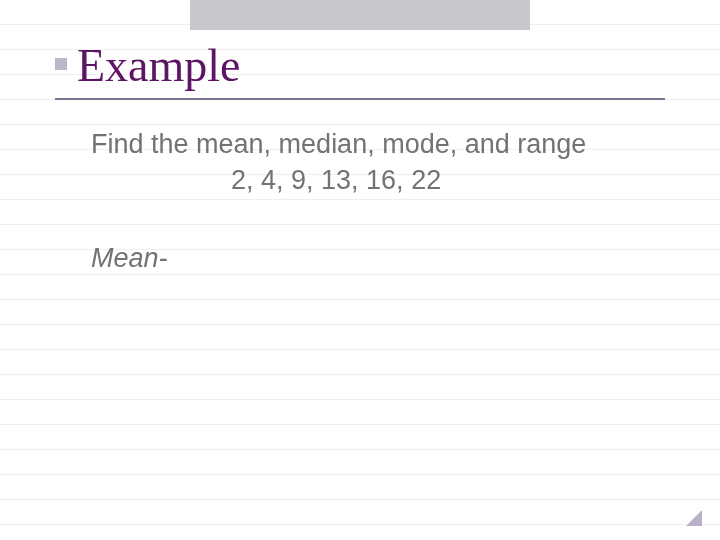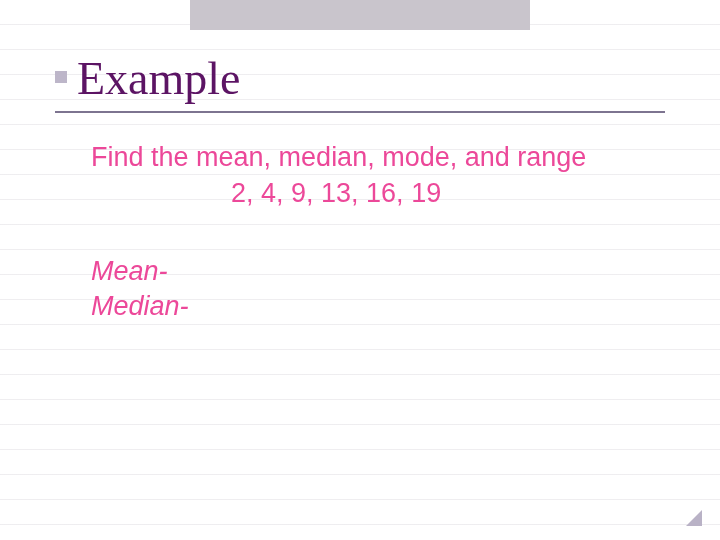--- a/index.html
+++ b/index.html
@@ -28,21 +28,21 @@
       to bottom,
       transparent 0px,
       transparent 24px,
       #e4e2e6 24px,
       #e4e2e6 25px
     );
     opacity: 0.6;
   }
   .slide {
     position: relative;
-    padding: 52px 55px 40px 55px;
+    padding: 39px 55px 40px 55px;
   }
   .title-row {
     display: flex;
     align-items: baseline;
     gap: 10px;
     border-bottom: 2px solid #7d7490;
     padding-bottom: 6px;
     margin-bottom: 28px;
   }
   .title-marker {
@@ -53,21 +53,21 @@
     align-self: center;
   }
   .title {
     font-family: Georgia, 'Times New Roman', serif;
     font-size: 46px;
     color: #5c1464;
     font-weight: 400;
   }
   .content {
     padding-left: 36px;
-    color: #ec4899;
+    color: #737373;
     font-size: 27px;
     line-height: 1.25;
   }
   .prompt-line1 { }
   .prompt-line2 { padding-left: 22px; }
   .data-line { text-align: left; padding-left: 140px; margin-top: 2px; }
   .answers { margin-top: 44px; font-style: italic; }
   .answer-row { margin-bottom: 2px; }
   .corner {
     position: absolute;
@@ -94,23 +94,22 @@
 
 <div class="slide">
 
   <div class="title-row">
     <div class="title-marker"></div>
     <div class="title">Example</div>
   </div>
 
   <div class="content">
     <div class="prompt-line1">Find the mean, median, mode, and range</div>
-    <div class="data-line">2, 4, 9, 13, 16, 19</div>
+    <div class="data-line">2, 4, 9, 13, 16, 22</div>
 
     <div class="answers">
       <div class="answer-row">Mean-</div>
-      <div class="answer-row">Median-</div>
     </div>
   </div>
 
 </div>
 
 <div class="corner"></div>
 
 </body></html>

